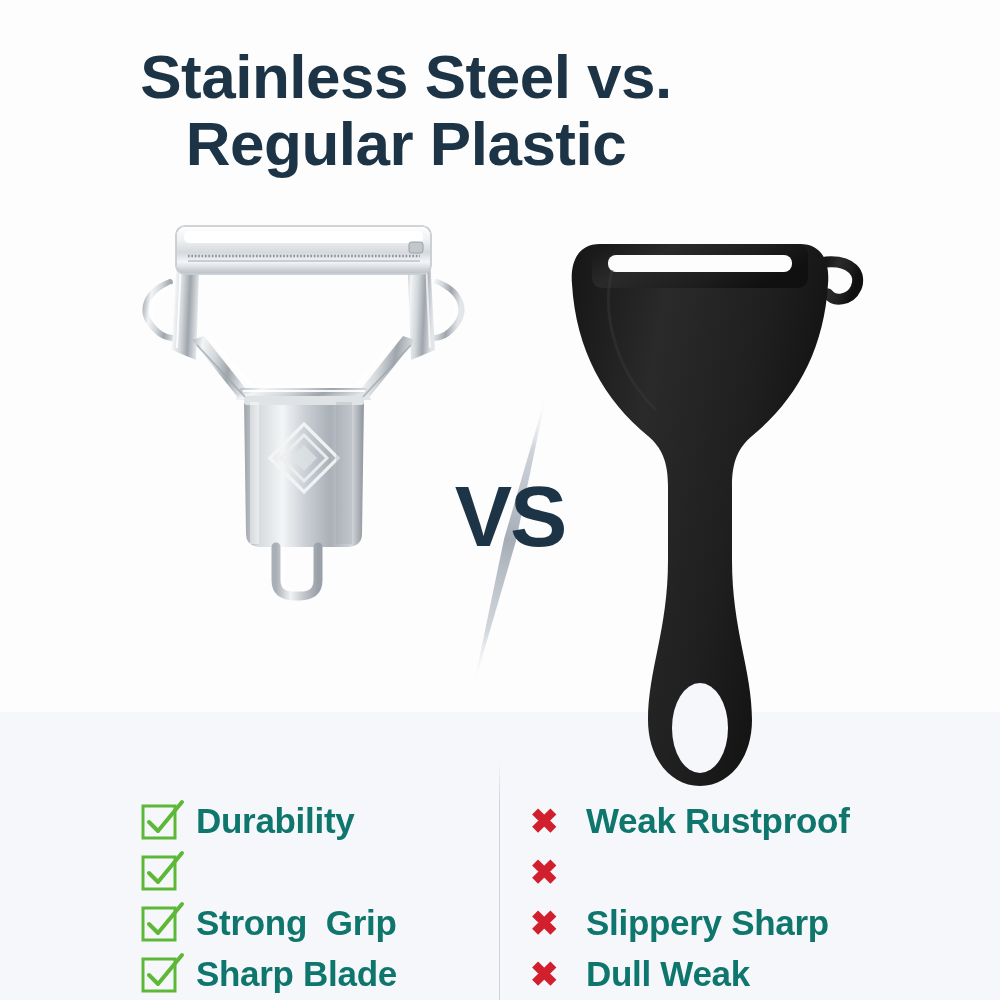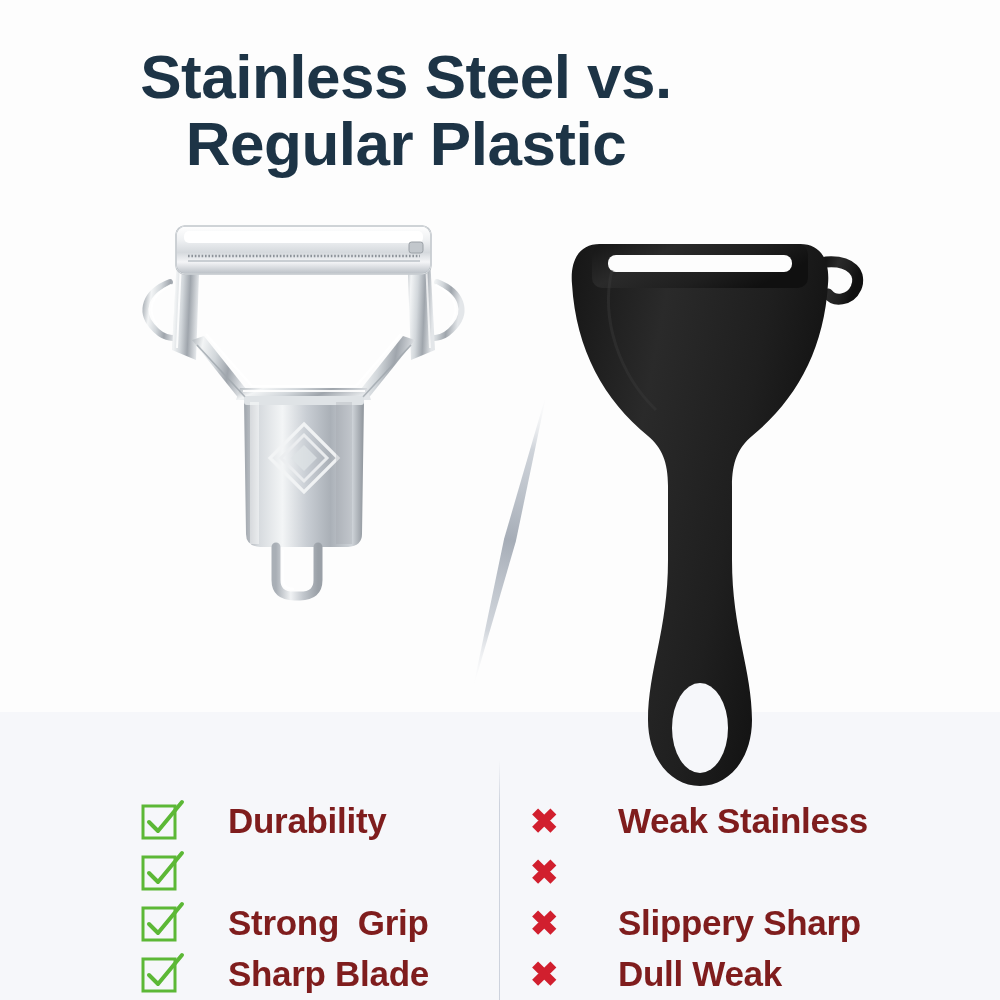--- a/index.html
+++ b/index.html
@@ -103,26 +103,25 @@
   }
   .col-left  { left: 140px; width: 360px; }
   .col-right { left: 530px; width: 440px; }
 
   .feat-row {
     display: flex;
     align-items: center;
     height: 51px;
   }
   .feat-label {
-    color: #7f1d1d;
+    color: #0f766e;
     font-size: 35px;
     font-weight: bold;
     letter-spacing: -0.3px;
     white-space: pre;
-    margin-left: 32px;
   }
   .mark {
     width: 46px;
     min-width: 46px;
     height: 42px;
     position: relative;
     margin-right: 10px;
   }
   .mark svg { position: absolute; left: 0; top: 0; overflow: visible; }
 
@@ -281,20 +280,21 @@
       <defs>
         <linearGradient id="streakG2" x1="0" y1="0" x2="0" y2="1">
           <stop offset="0%" stop-color="#ffffff" stop-opacity="0"></stop>
           <stop offset="20%" stop-color="#c3c9d1" stop-opacity="0.8"></stop>
           <stop offset="50%" stop-color="#a6adb7" stop-opacity="1"></stop>
           <stop offset="80%" stop-color="#c3c9d1" stop-opacity="0.75"></stop>
           <stop offset="100%" stop-color="#ffffff" stop-opacity="0"></stop>
         </linearGradient>
       </defs>
     </svg>
+    <div class="vs-text">VS</div>
   </div>
 
   <div class="lists">
     <div class="col-divider"></div>
 
     <div class="col col-left">
 
       <div class="feat-row">
         <span class="mark">
           <svg width="46" height="42" viewBox="0 0 46 42">
@@ -332,21 +332,21 @@
           </svg>
         </span>
         <span class="feat-label">Sharp Blade</span>
       </div>
     </div>
 
     <div class="col col-right">
 
       <div class="feat-row">
         <span class="x-mark">✖</span>
-        <span class="feat-label">Weak Stainless</span>
+        <span class="feat-label">Weak Rustproof</span>
       </div>
 
       <div class="feat-row">
         <span class="x-mark">✖</span>
       </div>
 
       <div class="feat-row">
         <span class="x-mark">✖</span>
         <span class="feat-label">Slippery Sharp</span>
       </div>

